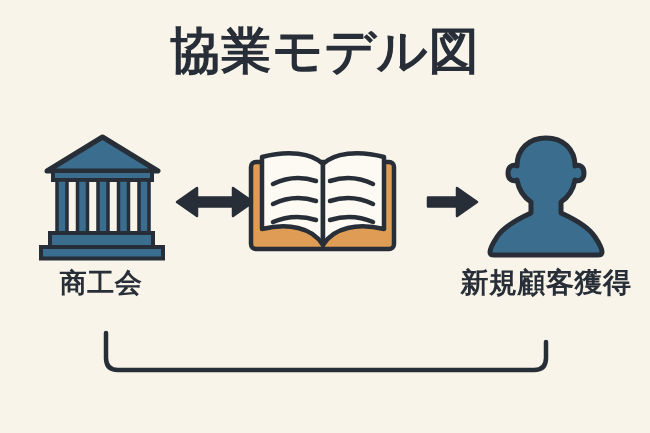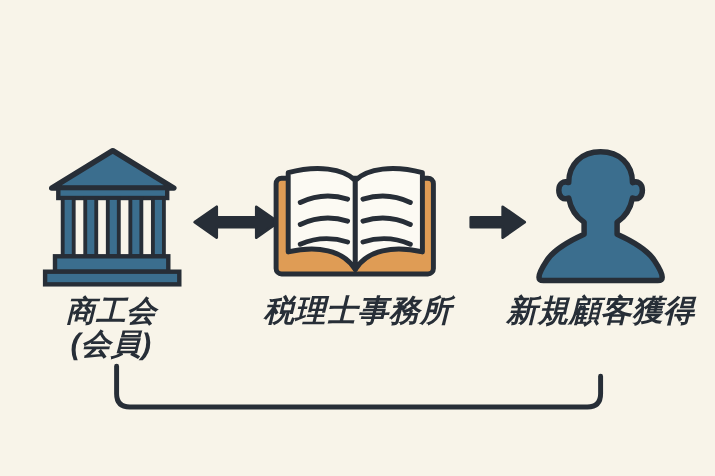--- a/index.html
+++ b/index.html
@@ -33,33 +33,34 @@
   .bracket{left:100px;top:330px;width:452px;height:48px;}
   .label{
     position:absolute;top:268px;
     text-align:center;font-weight:700;color:var(--ink);
     font-size:28px;line-height:30px;letter-spacing:0.5px;
   }
   .label-1{left:6px;width:190px;font-size:27px;}
   .label-2{left:215px;width:220px;}
   .label-3{left:436px;width:220px;}
   .label .sub:empty{display:none;}
-  .label span{display:block;font-style:italic;}
+  .label span{display:block;}
   
   .fill-blue{fill:var(--steel-blue);stroke:var(--ink);}
   .fill-orange{fill:var(--book-cover-orange);stroke:var(--ink);}
   .fill-page{fill:var(--book-page);stroke:var(--ink);}
   .fill-ink{fill:var(--ink);stroke:var(--ink);}
   .stroke-ink{fill:none;stroke:var(--ink);}
 </style>
 </head>
 <body>
 
 <div class="canvas">
 
+  <h1 class="title">協業モデル図</h1>
 
   <svg class="icon icon-bank" viewBox="0 0 128 128" xmlns="http://www.w3.org/2000/svg">
     <path class="fill-blue" stroke-width="5" stroke-linejoin="round" d="M64.5 4 L120 38 L9 38 Z"></path>
     <rect class="fill-blue" stroke-width="4" x="15" y="38" width="99" height="9"></rect>
     <rect class="fill-blue" stroke-width="3.5" x="19" y="47" width="10" height="53"></rect>
     <rect class="fill-blue" stroke-width="3.5" x="39.5" y="47" width="10" height="53"></rect>
     <rect class="fill-blue" stroke-width="3.5" x="60" y="47" width="10" height="53"></rect>
     <rect class="fill-blue" stroke-width="3.5" x="80.5" y="47" width="10" height="53"></rect>
     <rect class="fill-blue" stroke-width="3.5" x="101" y="47" width="10" height="53"></rect>
     <rect class="fill-blue" stroke-width="4" x="12" y="100" width="103" height="14"></rect>
@@ -104,24 +105,22 @@
       L 77 70
       C 83 66, 89 59, 91 48
       C 96 50, 100 47, 100 41
       C 100 35, 96 32, 91 34
       C 91 17, 79 6, 62 6
       Z"></path>
   </svg>
 
   <div class="label label-1">
     <span class="main">商工会</span>
-    <span class="sub">(会員)</span>
   </div>
   <div class="label label-2">
-    <span class="main">税理士事務所</span>
   </div>
   <div class="label label-3">
     <span class="main">新規顧客獲得</span>
 
   </div>
 
   <svg class="icon bracket" viewBox="0 0 452 48" xmlns="http://www.w3.org/2000/svg">
     <path class="stroke-ink" stroke-width="4.5" stroke-linecap="round" stroke-linejoin="round" d="M6 3 L6 28 Q6 40 18 40 L434 40 Q446 40 446 28 L446 12"></path>
   </svg>
 

